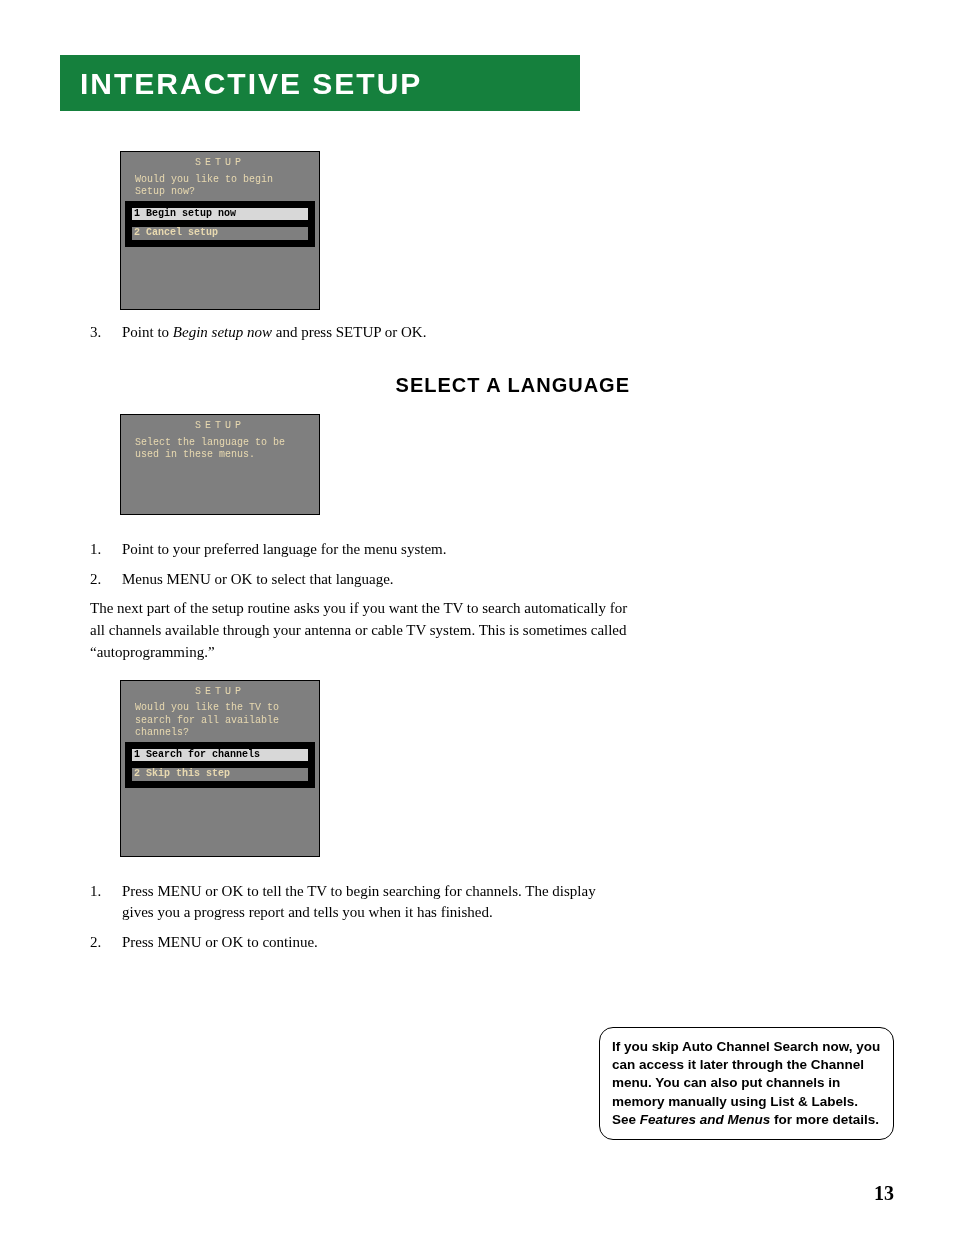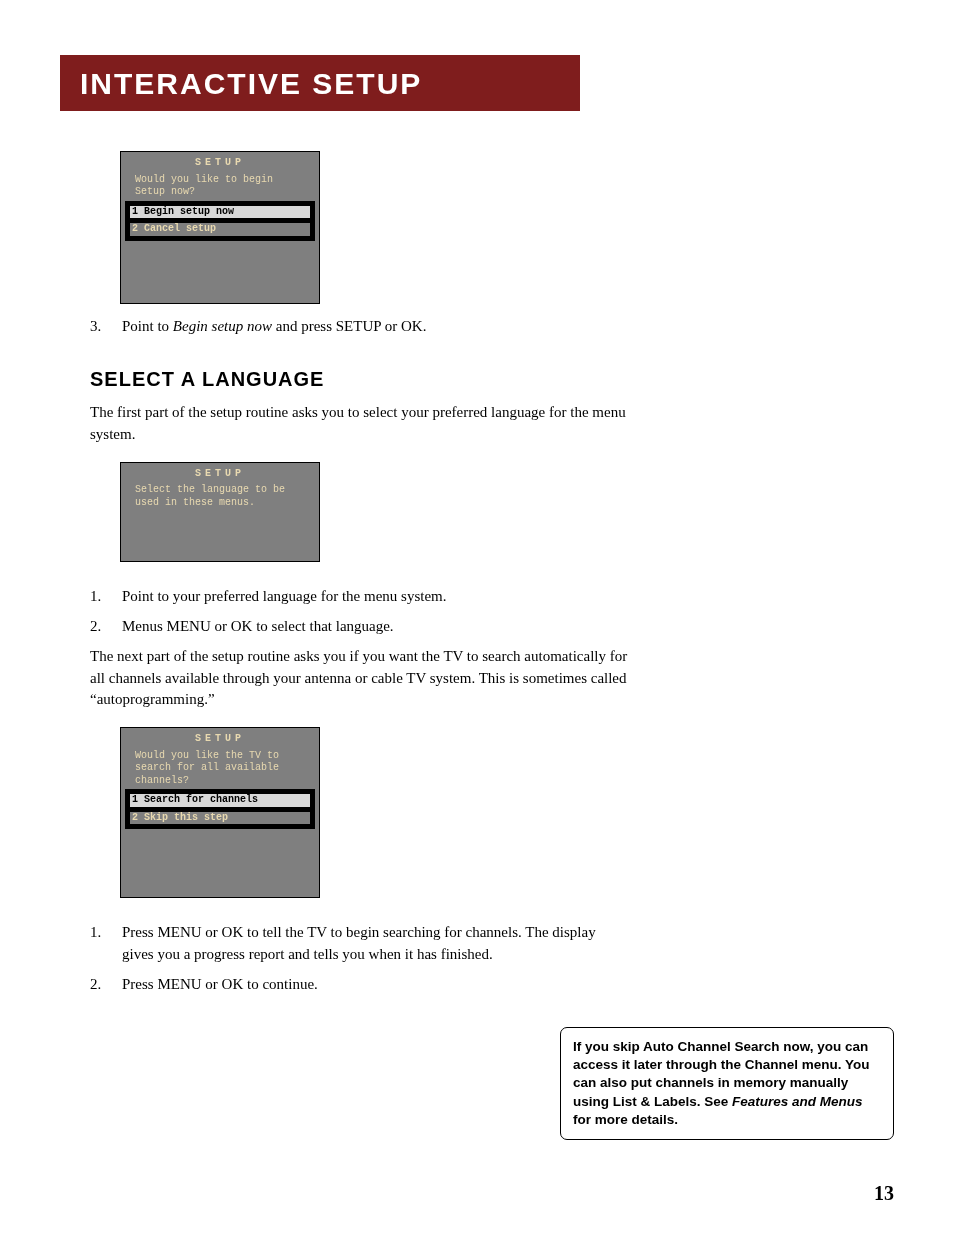--- a/index.html
+++ b/index.html
@@ -13,21 +13,21 @@
     box-sizing: border-box;
     position: relative;
   }
   .page {
     padding: 55px 60px 40px 60px;
     box-sizing: border-box;
     position: relative;
     height: 100%;
   }
   .title-bar {
-    background: #7f1d1d;
+    background: #15803d;
     color: #fff;
     padding: 12px 20px 10px 20px;
     width: 520px;
     box-sizing: border-box;
     font-family: "Trebuchet MS", "Arial Black", sans-serif;
     font-weight: bold;
     font-size: 30px;
     letter-spacing: 2px;
     text-transform: uppercase;
   }
@@ -38,53 +38,54 @@
     font-size: 15px;
     line-height: 1.45;
   }
   h2 {
     font-family: "Trebuchet MS", "Arial Black", sans-serif;
     font-weight: bold;
     letter-spacing: 1px;
     text-transform: uppercase;
     font-size: 20px;
     margin: 28px 0 8px 0;
+    text-align: right;
   }
   .section-intro {
     margin: 4px 0 16px 0;
   }
   .tv-box {
     margin: 14px 0 10px 30px;
     width: 198px;
     background: #7f7f7f;
     border: 1px solid #000;
     font-family: "Courier New", monospace;
     font-size: 10px;
     color: #e8d9b0;
     position: relative;
   }
   .tv-title {
     text-align: center;
-    font-weight: bold;
+    font-weight: normal;
     letter-spacing: 4px;
     padding: 4px 0 3px 0;
     color: #e8d9b0;
     font-size: 10px;
   }
   .tv-prompt {
     padding: 0 14px;
     line-height: 1.25;
     color: #e8d9b0;
   }
   .tv-opts {
     margin: 2px 0 0 0;
     padding: 0 4px 0 4px;
   }
   .tv-opt {
-    border: 5px solid #000000;
+    border: 7px solid #000000;
     margin-top: 0;
     padding: 0 2px;
     color: #e8d9b0;
     font-weight: bold;
     line-height: 1.25;
     font-size: 10px;
   }
   .tv-opt + .tv-opt { border-top: none; }
   .tv-opt.selected {
     background: #d8d8d8;
@@ -105,23 +106,23 @@
     flex-shrink: 0;
   }
   ol.steps li .txt {
     flex: 1;
   }
   .emph { font-style: italic; }
   .note-box {
     position: absolute;
     right: 60px;
     bottom: 95px;
-    width: 334px;
+    width: 295px;
     border: 1.5px solid #000;
-    border-radius: 7px;
+    border-radius: 14px;
     padding: 10px 12px;
     font-family: "Segoe UI", Arial, sans-serif;
     font-size: 13.5px;
     line-height: 1.35;
     font-weight: 600;
     box-sizing: border-box;
   }
   .note-box .emph { font-style: italic; font-weight: 700; }
   .page-num {
     position: absolute;
@@ -163,21 +164,20 @@
     <ol class="steps">
       <li>
         <span class="num">3.</span>
         <span class="txt">
           <span>Point to </span><span class="emph">Begin setup now</span><span> and press SETUP or OK.</span>
         </span>
       </li>
     </ol>
 
     <h2>Select a Language</h2>
-    <p class="section-intro">The first part of the setup routine asks you to select your preferred language for the menu system.</p>
 
     <div class="tv-box">
       <div class="tv-title">SETUP</div>
       <div class="tv-prompt">Select the language to be used in these menus.</div>
       <div class="tv-pad" style="height:52px;"></div>
     </div>
 
     <ol class="steps" style="margin-top:24px;">
       <li>
         <span class="num">1.</span>

